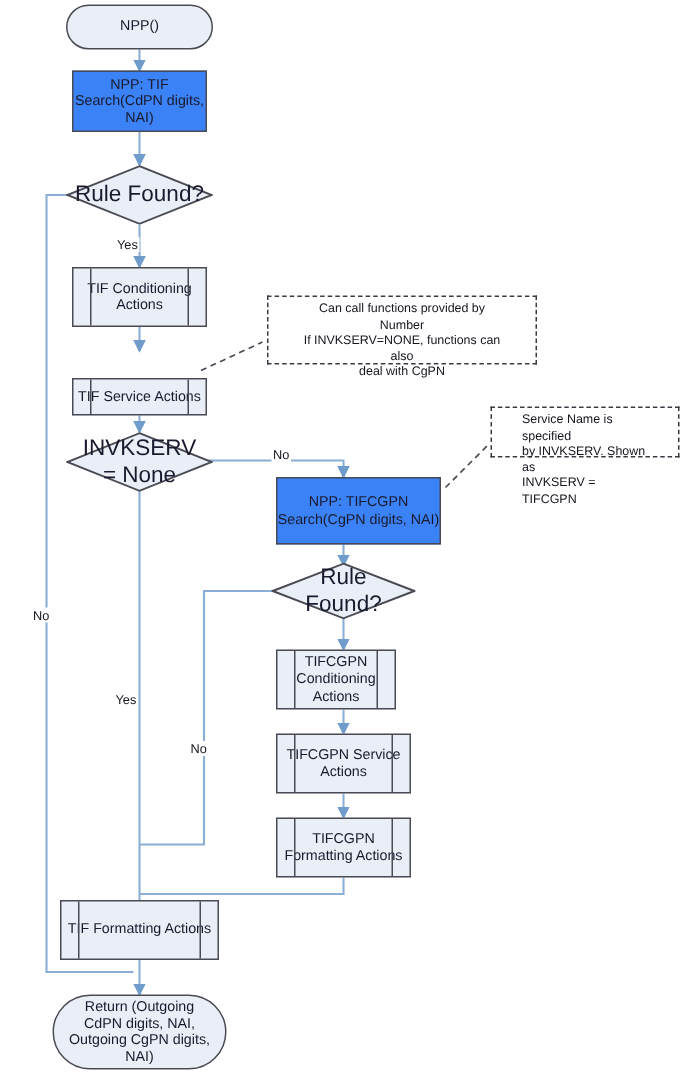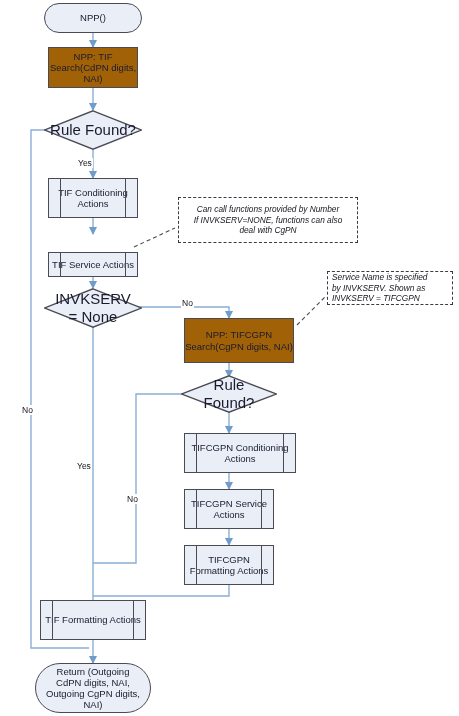--- a/index.html
+++ b/index.html
@@ -35,21 +35,21 @@
     line-height: 1.18;
     z-index: 3;
   }
   .terminator {
     background: #e9eef7;
     border: 1.3px solid #4a4a55;
     border-radius: 999px;
     font-size: 9.5px;
   }
   .process {
-    background: #a16207;
+    background: #3b82f6;
     border: 1.3px solid #4a4a55;
     font-size: 9.5px;
   }
   .predefined {
     background: #e9eef7;
     border: 1.3px solid #4a4a55;
     font-size: 9.5px;
   }
   .predefined::before,
   .predefined::after {
@@ -81,25 +81,24 @@
   .callout {
     position: absolute;
     box-sizing: border-box;
     border: 1.2px dashed #3a3a44;
     background: #ffffff;
     font-size: 8.3px;
     line-height: 1.28;
     color: #15151f;
     text-align: center;
     display: flex;
-    align-items: center;
+    align-items: flex-start;
     justify-content: center;
-    padding: 2px 4px;
+    padding: 2px 20px;
     z-index: 4;
-    font-style: italic;
   }
   .edge-label {
     position: absolute;
     font-size: 8.5px;
     color: #15151f;
     background: #ffffff;
     padding: 0 1px;
     z-index: 5;
     white-space: nowrap;
   }
@@ -188,21 +187,21 @@
     <span>NPP: TIFCGPN Search(CgPN digits, NAI)</span>
   </div>
 
   <div class="node decision" style="left:181px; top:375px; width:96px; height:38px;">
     <svg class="dia-shape" viewBox="0 0 96 38" preserveAspectRatio="none">
       <polygon points="48,0.8 95.2,19 48,37.2 0.8,19" fill="#e9eef7" stroke="#4a4a55" stroke-width="1.3"></polygon>
     </svg>
     <span class="dia-label">Rule Found?</span>
   </div>
 
-  <div class="node predefined" style="left:184px; top:433px; width:112px; height:40px;">
+  <div class="node predefined" style="left:184px; top:433px; width:80px; height:40px;">
     <span>TIFCGPN Conditioning Actions</span>
   </div>
 
   <div class="node predefined" style="left:184px; top:489px; width:90px; height:40px;text-align:center;">
     <span>TIFCGPN Service Actions</span>
   </div>
 
   <div class="node predefined" style="left:184px; top:545px; width:90px; height:40px;">
     <span>TIFCGPN Formatting Actions</span>
   </div>

